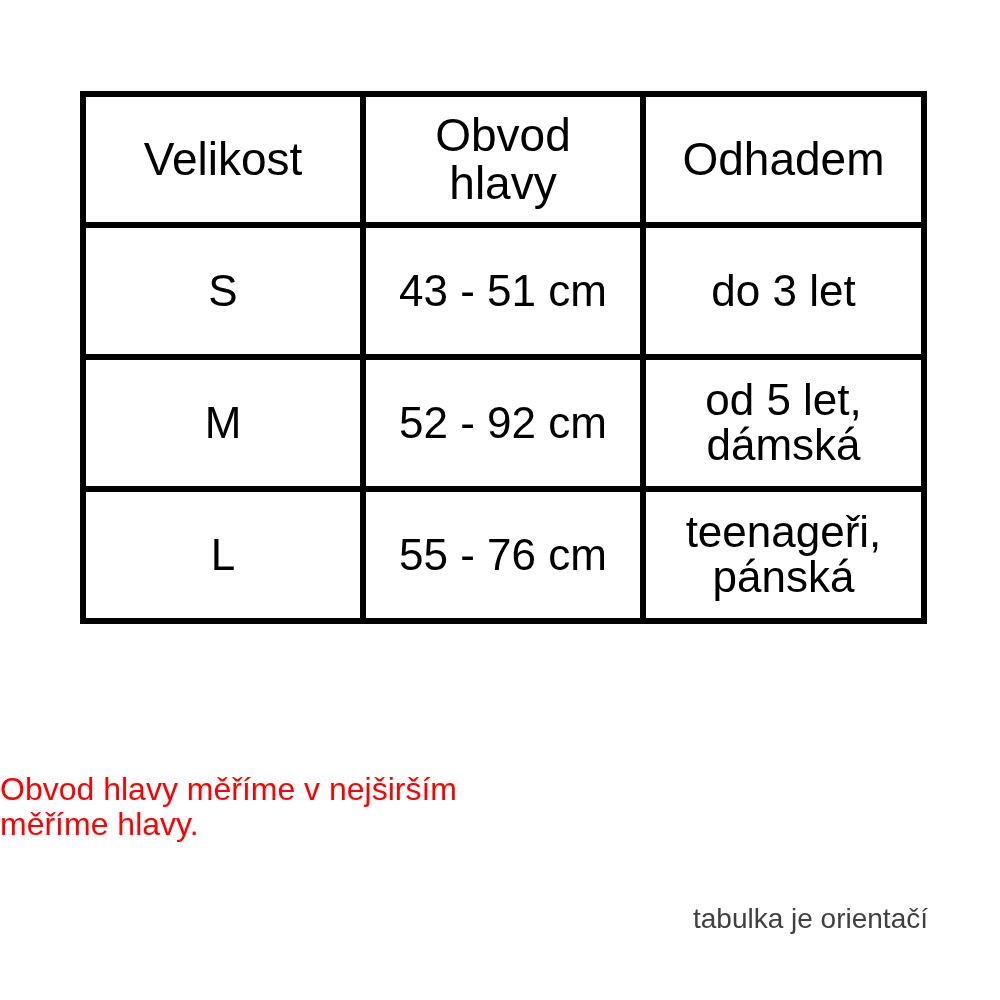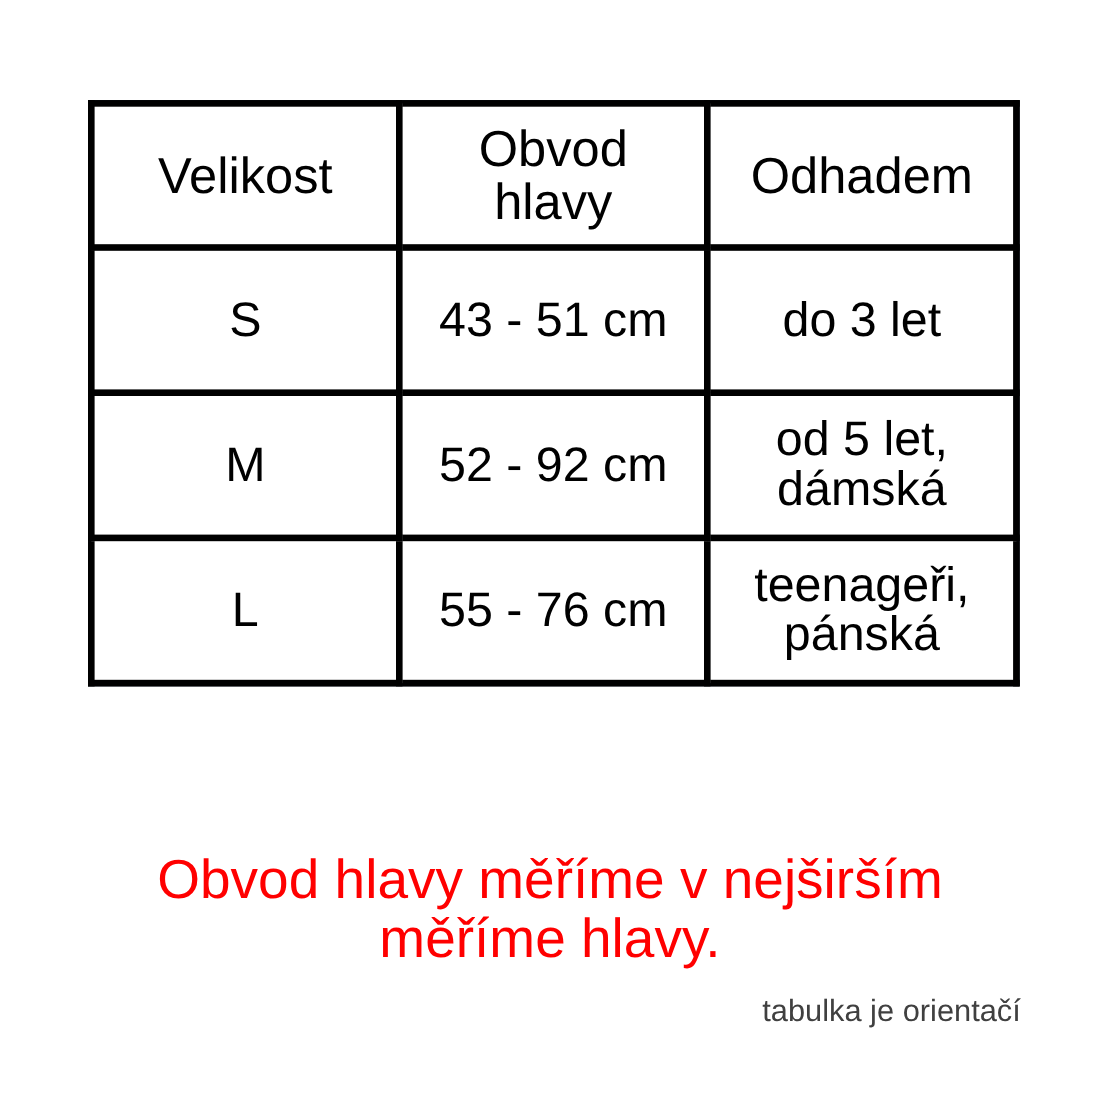--- a/index.html
+++ b/index.html
@@ -25,21 +25,21 @@
   }
 
   
   .size-table {
     position: absolute;
     left: 80px;
     top: 91px;
     width: 841px;
     border-collapse: collapse;
     table-layout: fixed;
-    background: #0f172a;
+    background: #6d28d9;
   }
   .size-table col.c-size  { width: 280px; }
   .size-table col.c-circ  { width: 280px; }
   .size-table col.c-est   { width: 281px; }
 
   .size-table td,
   .size-table th {
     border: 6px solid #000000;
     text-align: center;
     vertical-align: middle;
@@ -67,23 +67,23 @@
     display: block;
     white-space: nowrap;
   }
 
   
   .note {
     position: absolute;
     left: 0;
     top: 772px;
     width: 1000px;
-    text-align: center;
+    text-align: left;
     color: #ff0000;
-    font-size: 50px;
+    font-size: 32px;
     line-height: 1.08;
   }
   .note > span {
     display: block;
     white-space: nowrap;
   }
 
   
   .footnote {
     position: absolute;

